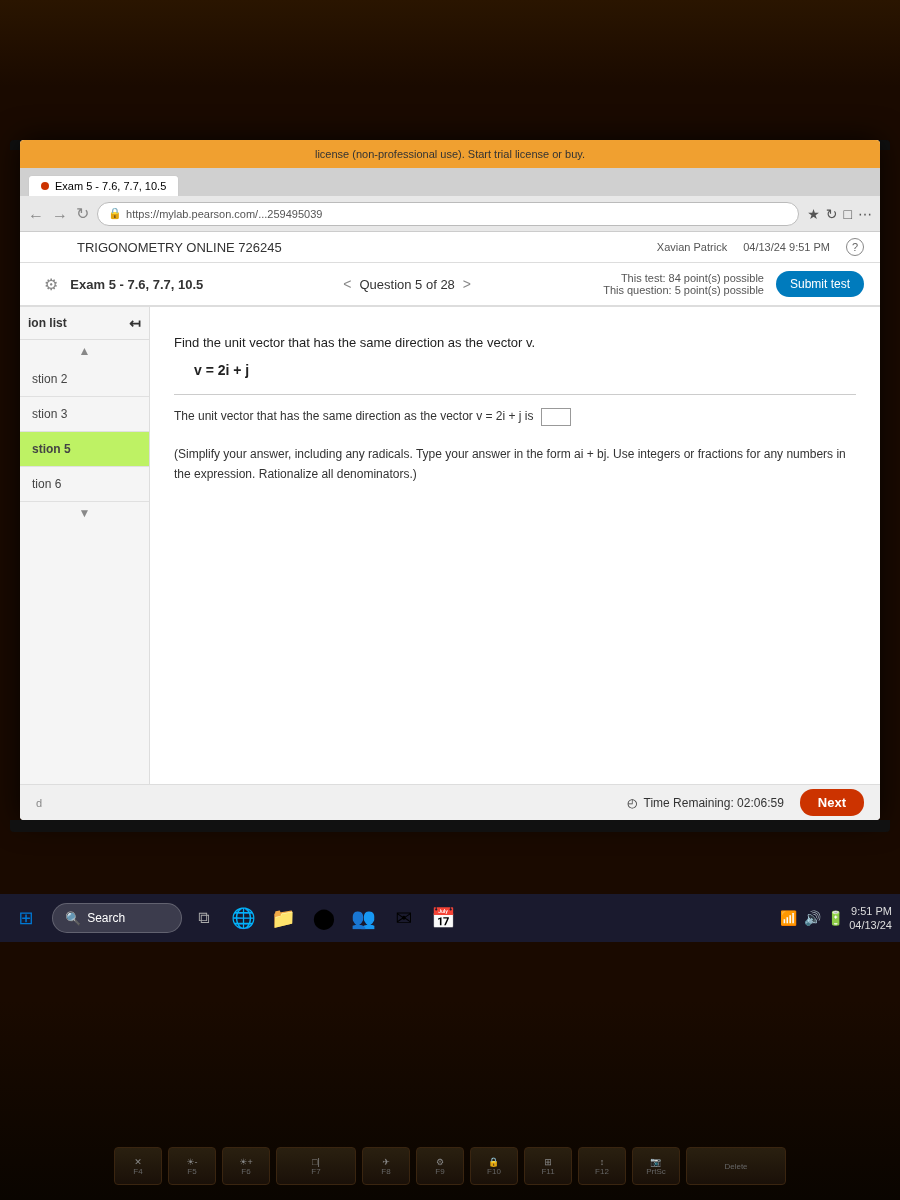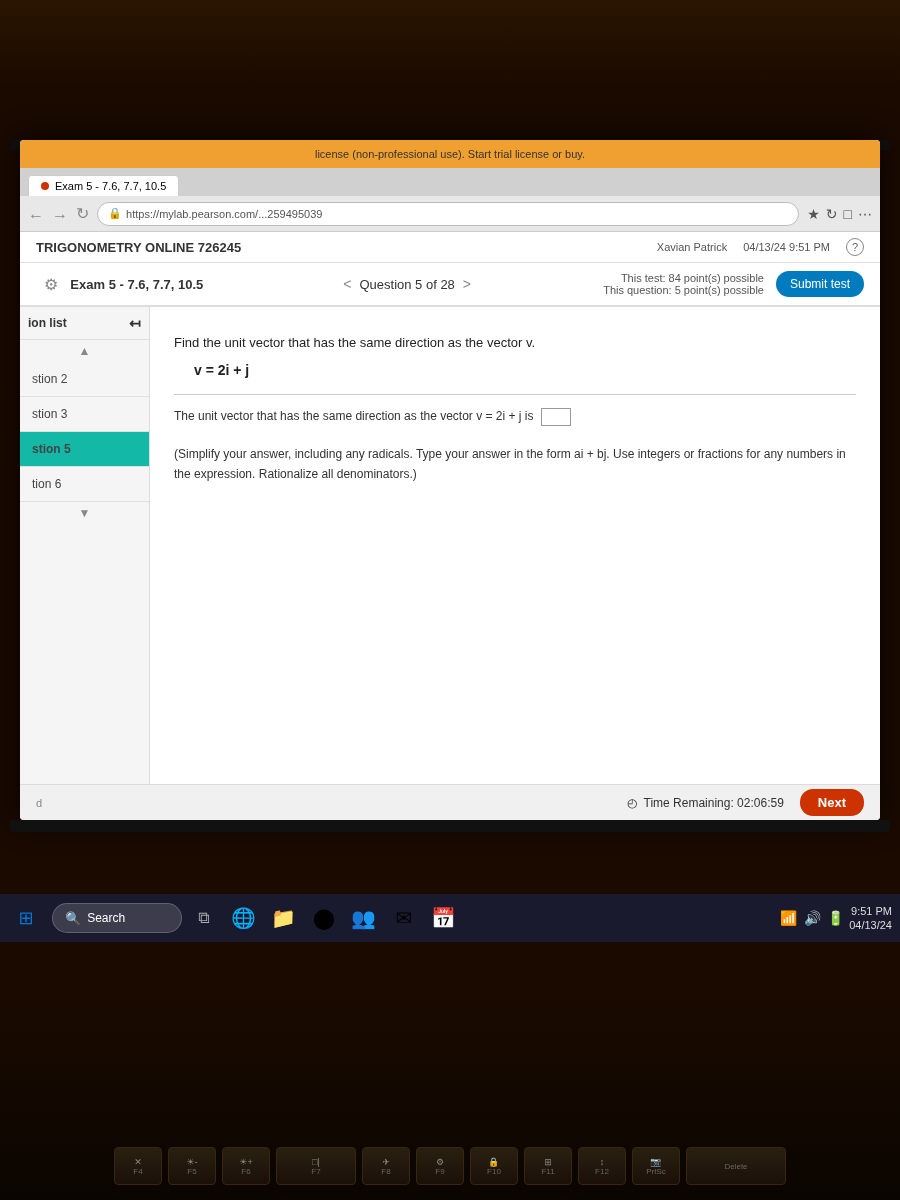--- a/index.html
+++ b/index.html
@@ -96,22 +96,23 @@
     .pearson-header {
       background: #fff;
       border-bottom: 1px solid #ddd;
       padding: 6px 16px;
       display: flex;
       justify-content: space-between;
       align-items: center;
     }
     .site-title {
       font-size: 13px;
-      font-weight: bold;
+      font-weight: normal;
       color: #333;
+      margin-left: 41px;
     }
     .user-info {
       font-size: 11px;
       color: #555;
       display: flex;
       gap: 16px;
       align-items: center;
     }
     .help-icon {
       width: 18px; height: 18px;
@@ -198,21 +199,21 @@
       gap: 16px;
     }
     .sidebar-item {
       padding: 10px 12px;
       font-size: 12px;
       color: #444;
       border-bottom: 1px solid #e0e0e0;
       cursor: pointer;
     }
     .sidebar-item.active {
-      background: #14b8a6;
+      background: #bef264;
       font-weight: bold;
     }
     .scroll-up, .scroll-down {
       text-align: center;
       font-size: 12px;
       padding: 4px;
       color: #888;
     }
 
     

